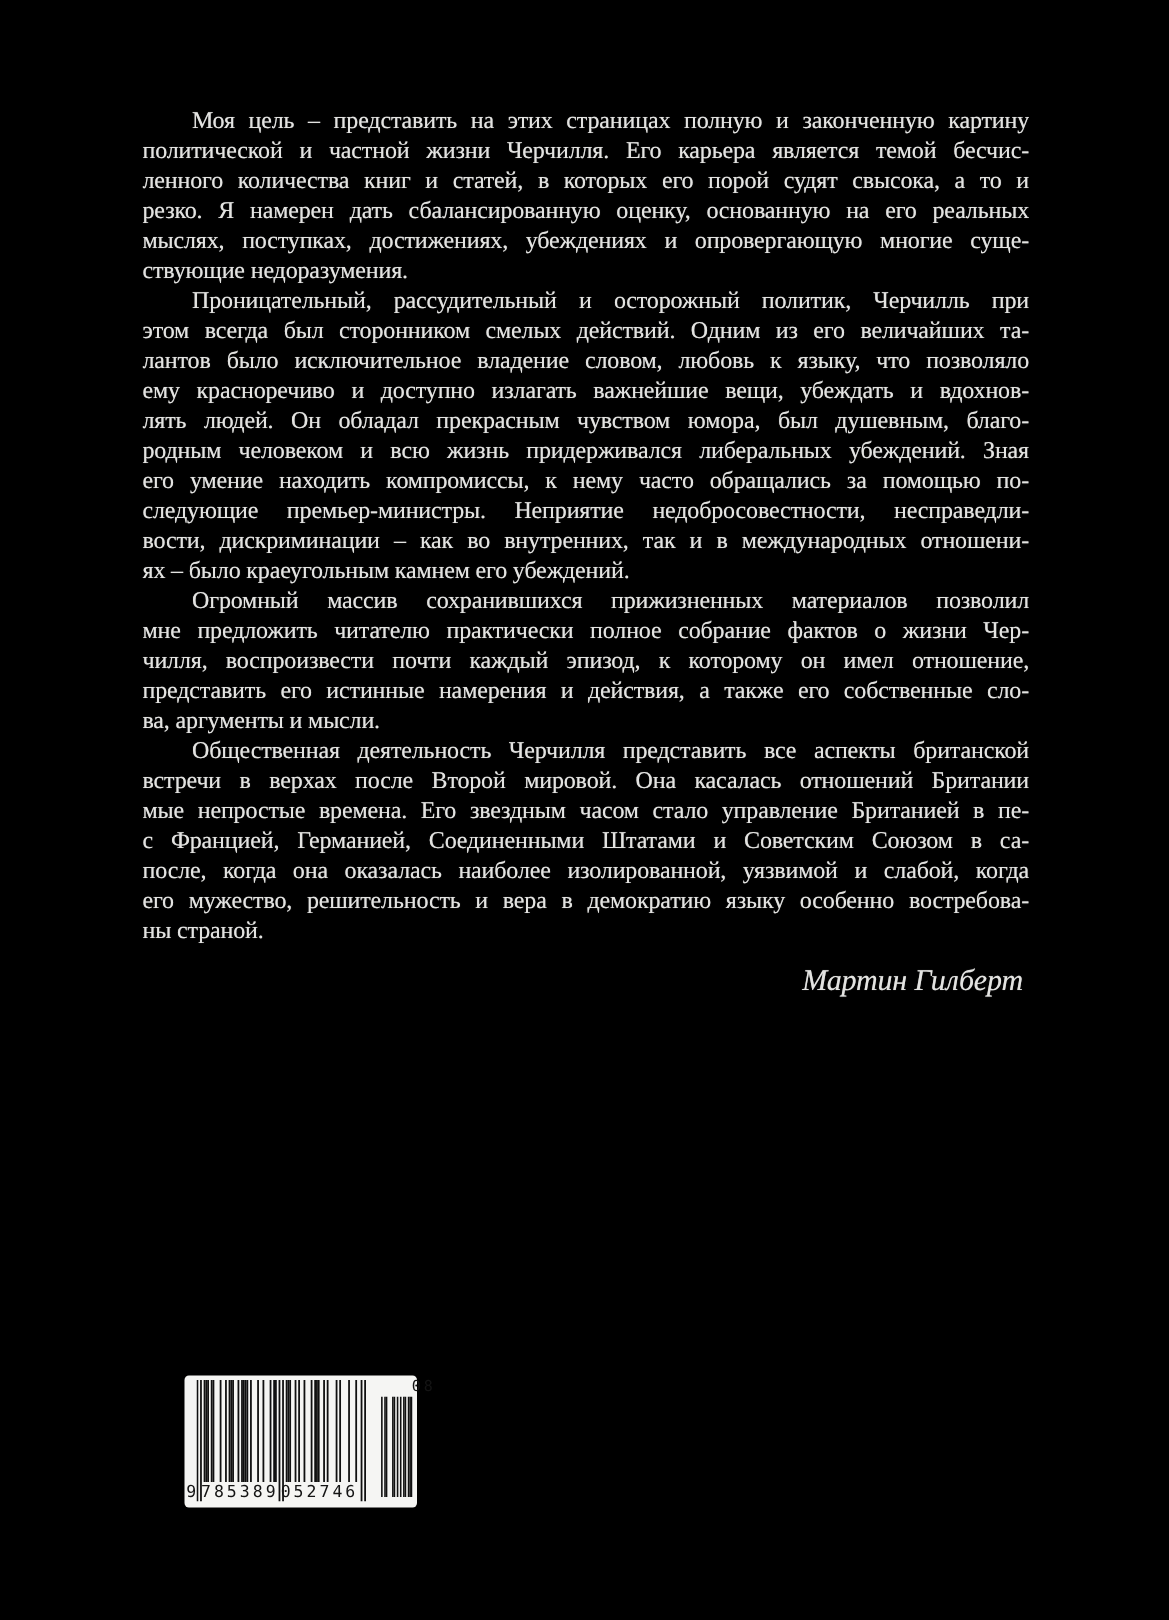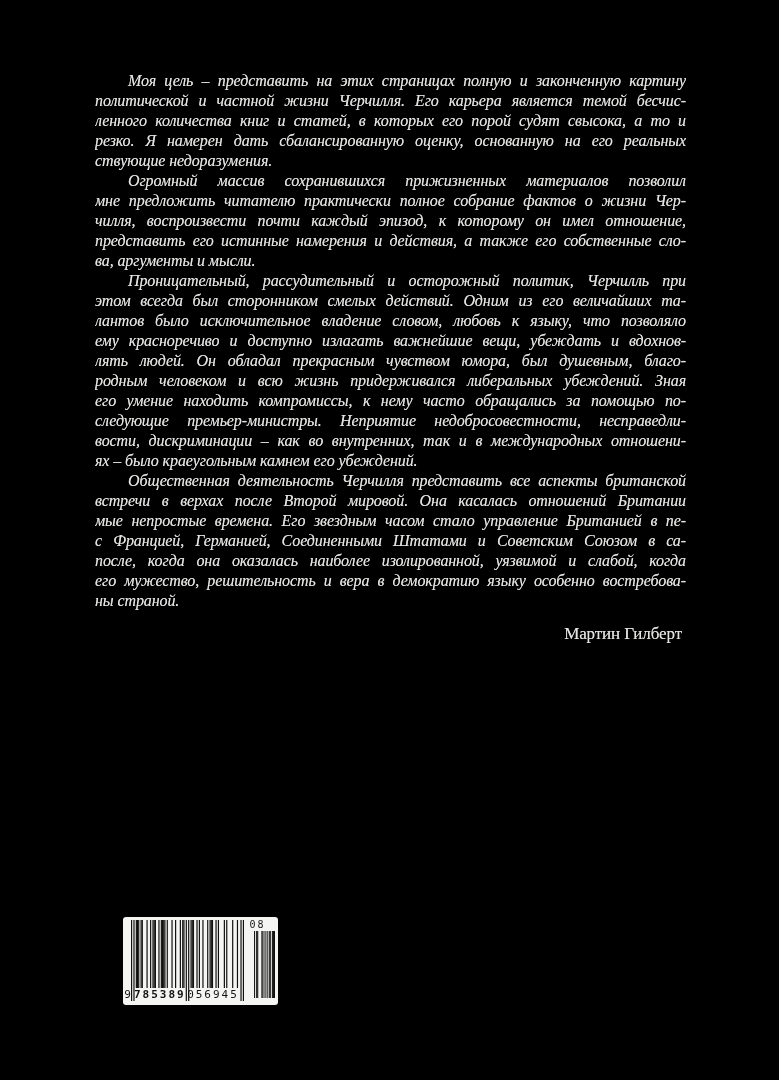--- a/index.html
+++ b/index.html
@@ -11,40 +11,41 @@
     font-family:"Liberation Serif", serif;
   }
   .blurb{
     position:absolute;
     left:95px;top:71px;width:591px;
     color:#e3e3e1;
     font-size:16px;
     letter-spacing:-0.1px;
     text-shadow:0 0 0.5px #9a9a9a;
   }
-  .paragraph{margin:0;padding:0;font-style:italic;}
+  .paragraph{margin:0;padding:0;}
   .line{
     height:20px;line-height:20px;
     text-align:justify;
     -moz-text-align-last:justify;
     text-align-last:justify;
     overflow:hidden;
   }
   .line.first{text-indent:33px;}
   .line.last{
     text-align:center;
     -moz-text-align-last:left;
     text-align-last:left;
   }
   .signature{
     margin-top:13px;
     text-align:left;
     -moz-text-align-last:right;
     text-align-last:right;
-    font-size:17px;
+    font-style:italic;
+    font-size:20px;
     padding-right:4px;
     height:20px;line-height:20px;
   }
   .barcode-label{
     position:absolute;
     left:123px;top:917px;
     width:155px;height:88px;
     background:#f5f5f3;
     border-radius:3px;
   }
@@ -62,62 +63,63 @@
     position:absolute;top:71px;height:13px;
     font-family:"DejaVu Sans Mono", monospace;
     font-size:11px;line-height:13px;
     color:#141414;
     text-align:center;
     letter-spacing:2px;
     margin-right:-2px;
     white-space:nowrap;
   }
   #digit-first{left:0px;width:9px;letter-spacing:0;}
-  #digit-group1{left:11px;width:51px;font-weight:bold;}
+  #digit-group1{left:11px;width:51px;}
   #digit-group2{left:64px;width:52px;}
   .addon-label{
-    position:absolute;left:123px;top:2px;width:23px;
+    position:absolute;left:148px;top:2px;width:23px;
     text-align:center;
     font-family:"DejaVu Sans Mono", monospace;
     font-size:10px;line-height:12px;
     color:#141414;
     letter-spacing:2px;
     margin-right:-2px;
   }
 </style>
 </head>
 <body>
 
 <div class="blurb">
 
   <div class="paragraph">
       <div class="line first">Моя цель – представить на этих страницах полную и законченную картину</div>
       <div class="line">политической и частной жизни Черчилля. Его карьера является темой бесчис-</div>
       <div class="line">ленного количества книг и статей, в которых его порой судят свысока, а то и</div>
       <div class="line">резко. Я намерен дать сбалансированную оценку, основанную на его реальных</div>
+      <div class="line">мыслях, поступках, достижениях, убеждениях и опровергающую многие суще-</div>
       <div class="line last">ствующие недоразумения.</div>
-    </div>
-    <div class="paragraph">
-      <div class="line first">Огромный массив сохранившихся прижизненных материалов позволил</div>
-      <div class="line">мне предложить читателю практически полное собрание фактов о жизни Чер-</div>
-      <div class="line">чилля, воспроизвести почти каждый эпизод, к которому он имел отношение,</div>
-      <div class="line">представить его истинные намерения и действия, а также его собственные сло-</div>
-      <div class="line last">ва, аргументы и мысли.</div>
     </div>
     <div class="paragraph">
       <div class="line first">Проницательный, рассудительный и осторожный политик, Черчилль при</div>
       <div class="line">этом всегда был сторонником смелых действий. Одним из его величайших та-</div>
       <div class="line">лантов было исключительное владение словом, любовь к языку, что позволяло</div>
       <div class="line">ему красноречиво и доступно излагать важнейшие вещи, убеждать и вдохнов-</div>
       <div class="line">лять людей. Он обладал прекрасным чувством юмора, был душевным, благо-</div>
       <div class="line">родным человеком и всю жизнь придерживался либеральных убеждений. Зная</div>
       <div class="line">его умение находить компромиссы, к нему часто обращались за помощью по-</div>
       <div class="line">следующие премьер-министры. Неприятие недобросовестности, несправедли-</div>
       <div class="line">вости, дискриминации – как во внутренних, так и в международных отношени-</div>
       <div class="line last">ях – было краеугольным камнем его убеждений.</div>
+    </div>
+    <div class="paragraph">
+      <div class="line first">Огромный массив сохранившихся прижизненных материалов позволил</div>
+      <div class="line">мне предложить читателю практически полное собрание фактов о жизни Чер-</div>
+      <div class="line">чилля, воспроизвести почти каждый эпизод, к которому он имел отношение,</div>
+      <div class="line">представить его истинные намерения и действия, а также его собственные сло-</div>
+      <div class="line last">ва, аргументы и мысли.</div>
     </div>
     <div class="paragraph">
       <div class="line first">Общественная деятельность Черчилля представить все аспекты британской</div>
       <div class="line">встречи в верхах после Второй мировой. Она касалась отношений Британии</div>
       <div class="line">мые непростые времена. Его звездным часом стало управление Британией в пе-</div>
       <div class="line">с Францией, Германией, Соединенными Штатами и Советским Союзом в са-</div>
       <div class="line">после, когда она оказалась наиболее изолированной, уязвимой и слабой, когда</div>
       <div class="line">его мужество, решительность и вера в демократию языку особенно востребова-</div>
       <div class="line last">ны страной.</div>
     </div>
@@ -165,21 +167,21 @@
       <rect x="73" y="0" width="1" height="68" fill="#101010"></rect>
       <rect x="78" y="0" width="1" height="68" fill="#101010"></rect>
       <rect x="80" y="0" width="1" height="68" fill="#101010"></rect>
       <rect x="85" y="0" width="1" height="68" fill="#101010"></rect>
       <rect x="89" y="0" width="1" height="68" fill="#101010"></rect>
       <rect x="92" y="0" width="1" height="81" fill="#101010"></rect>
       <rect x="94" y="0" width="1" height="81" fill="#101010"></rect>
     </svg>
   <span class="bdigits" id="digit-first">9</span>
   <span class="bdigits" id="digit-group1">785389</span>
-  <span class="bdigits" id="digit-group2">056945</span>
+  <span class="bdigits" id="digit-group2">052746</span>
   <span class="addon-label">08</span>
   <svg id="addon-bars" preserveAspectRatio="none" xmlns="http://www.w3.org/2000/svg" viewBox="0 0 21 67">
       <rect x="1" y="0" width="1" height="67" fill="#101010"></rect>
       <rect x="3" y="0" width="1" height="67" fill="#101010"></rect>
       <rect x="4" y="0" width="1" height="67" fill="#101010"></rect>
       <rect x="8" y="0" width="1" height="67" fill="#101010"></rect>
       <rect x="9" y="0" width="1" height="67" fill="#101010"></rect>
       <rect x="11" y="0" width="1" height="67" fill="#101010"></rect>
       <rect x="13" y="0" width="1" height="67" fill="#101010"></rect>
       <rect x="15" y="0" width="1" height="67" fill="#101010"></rect>

